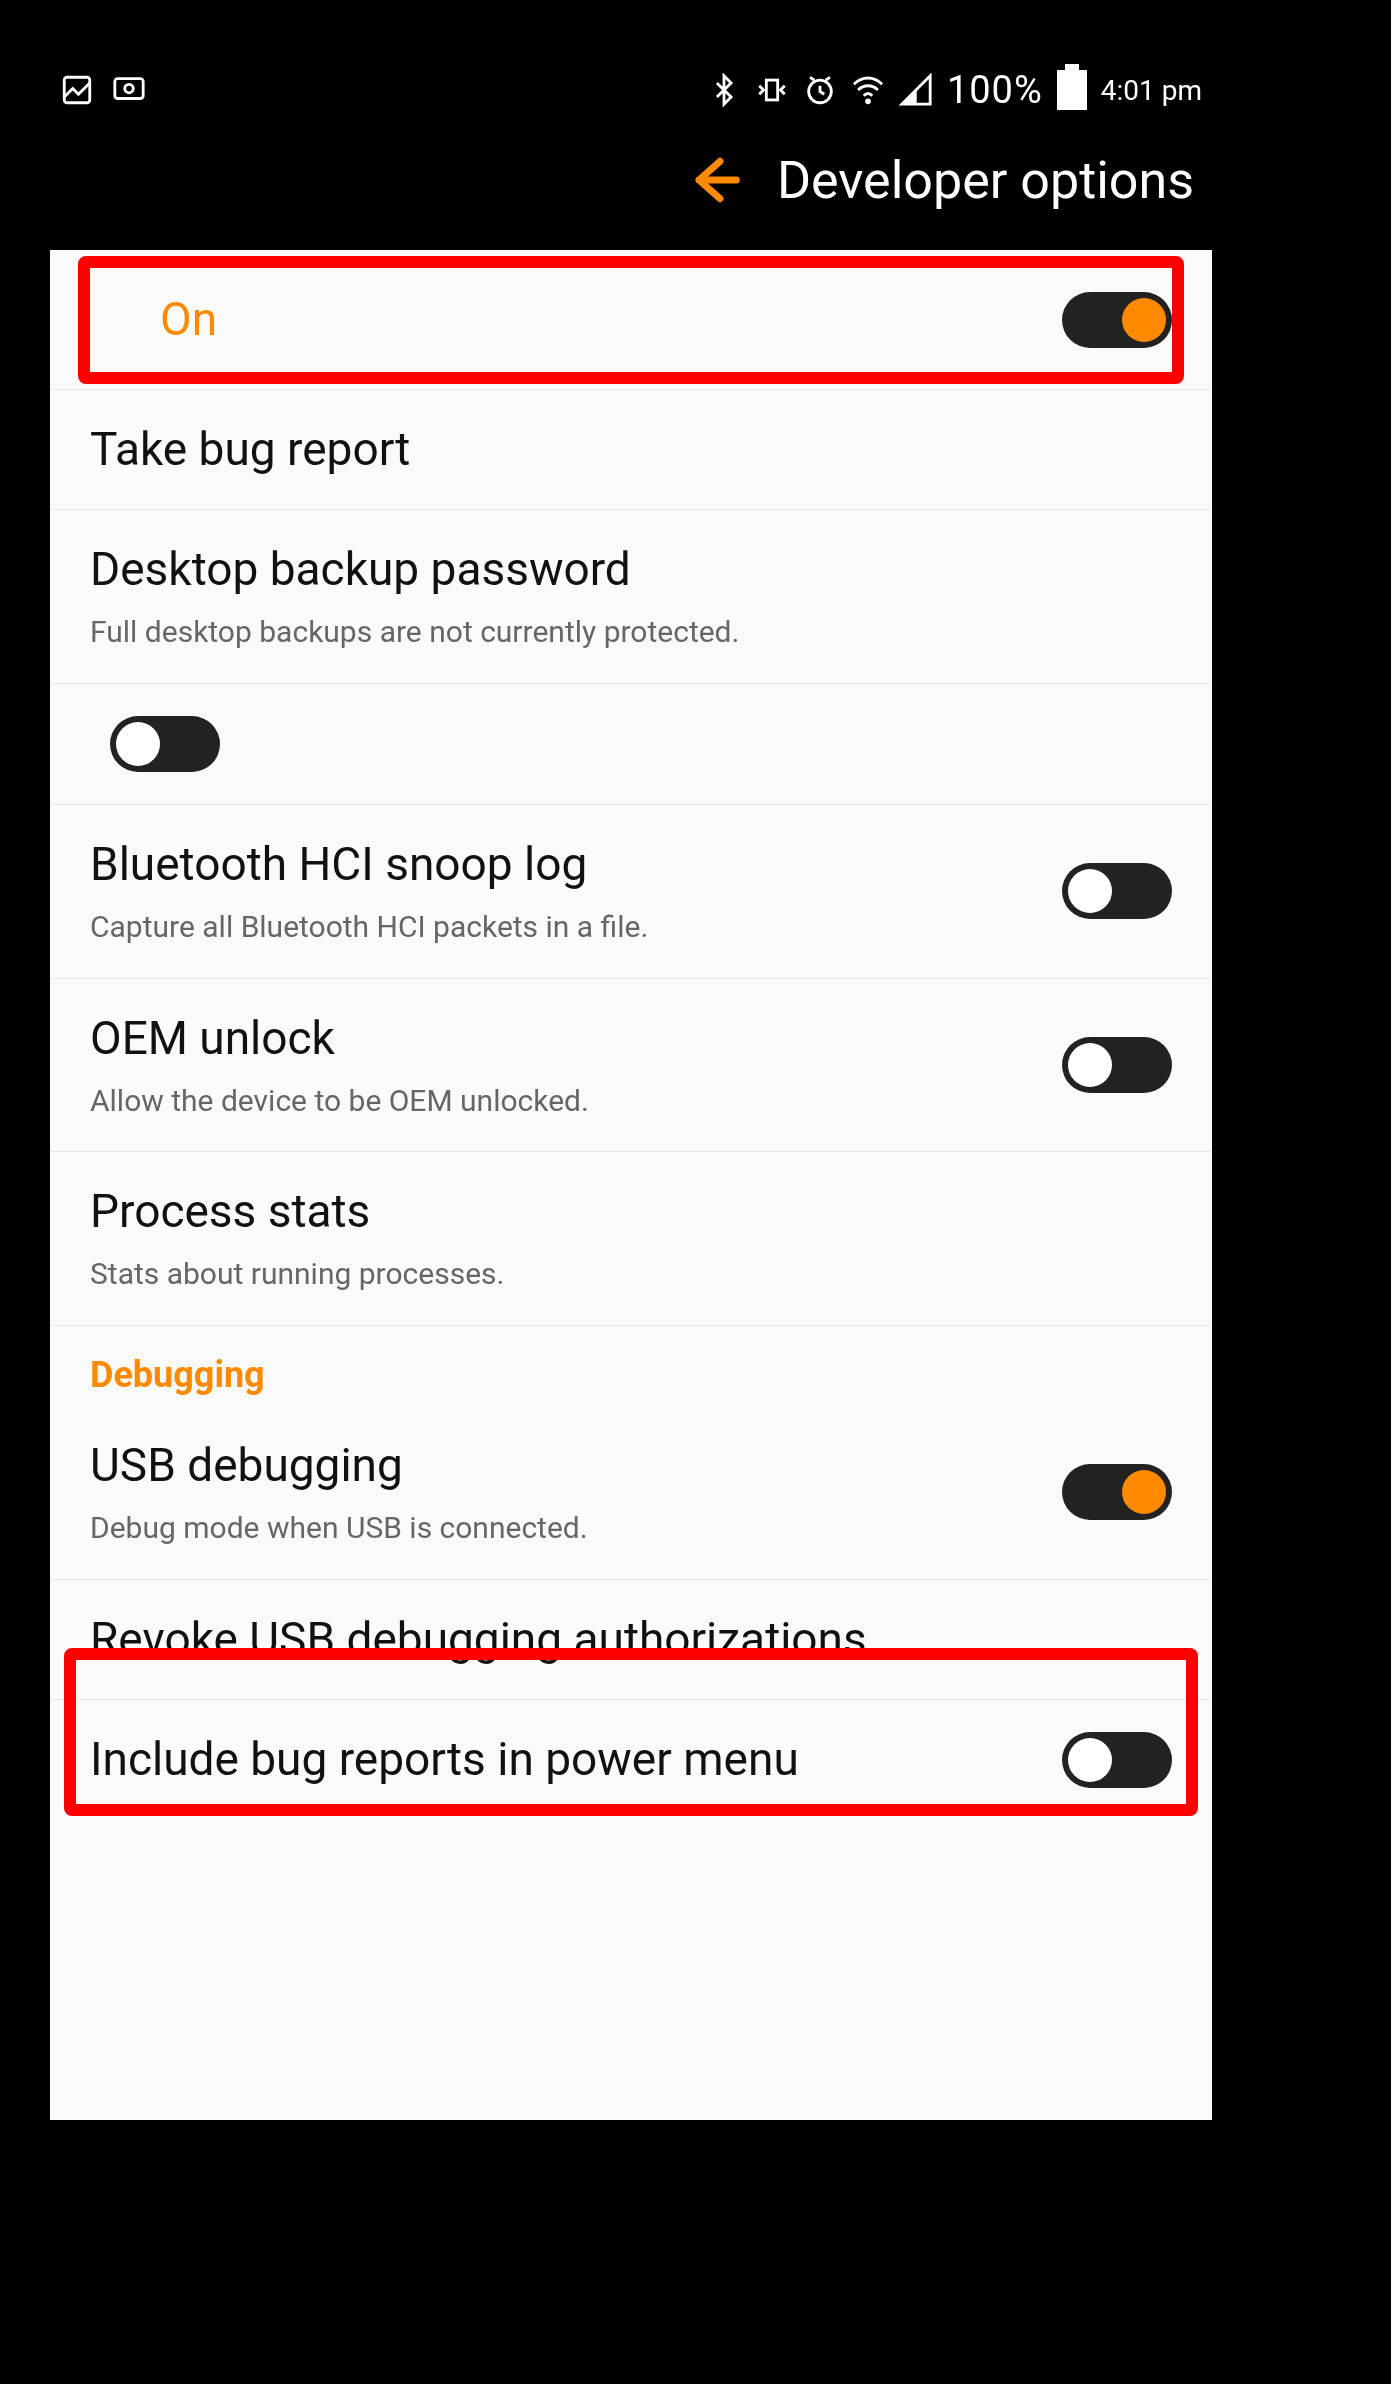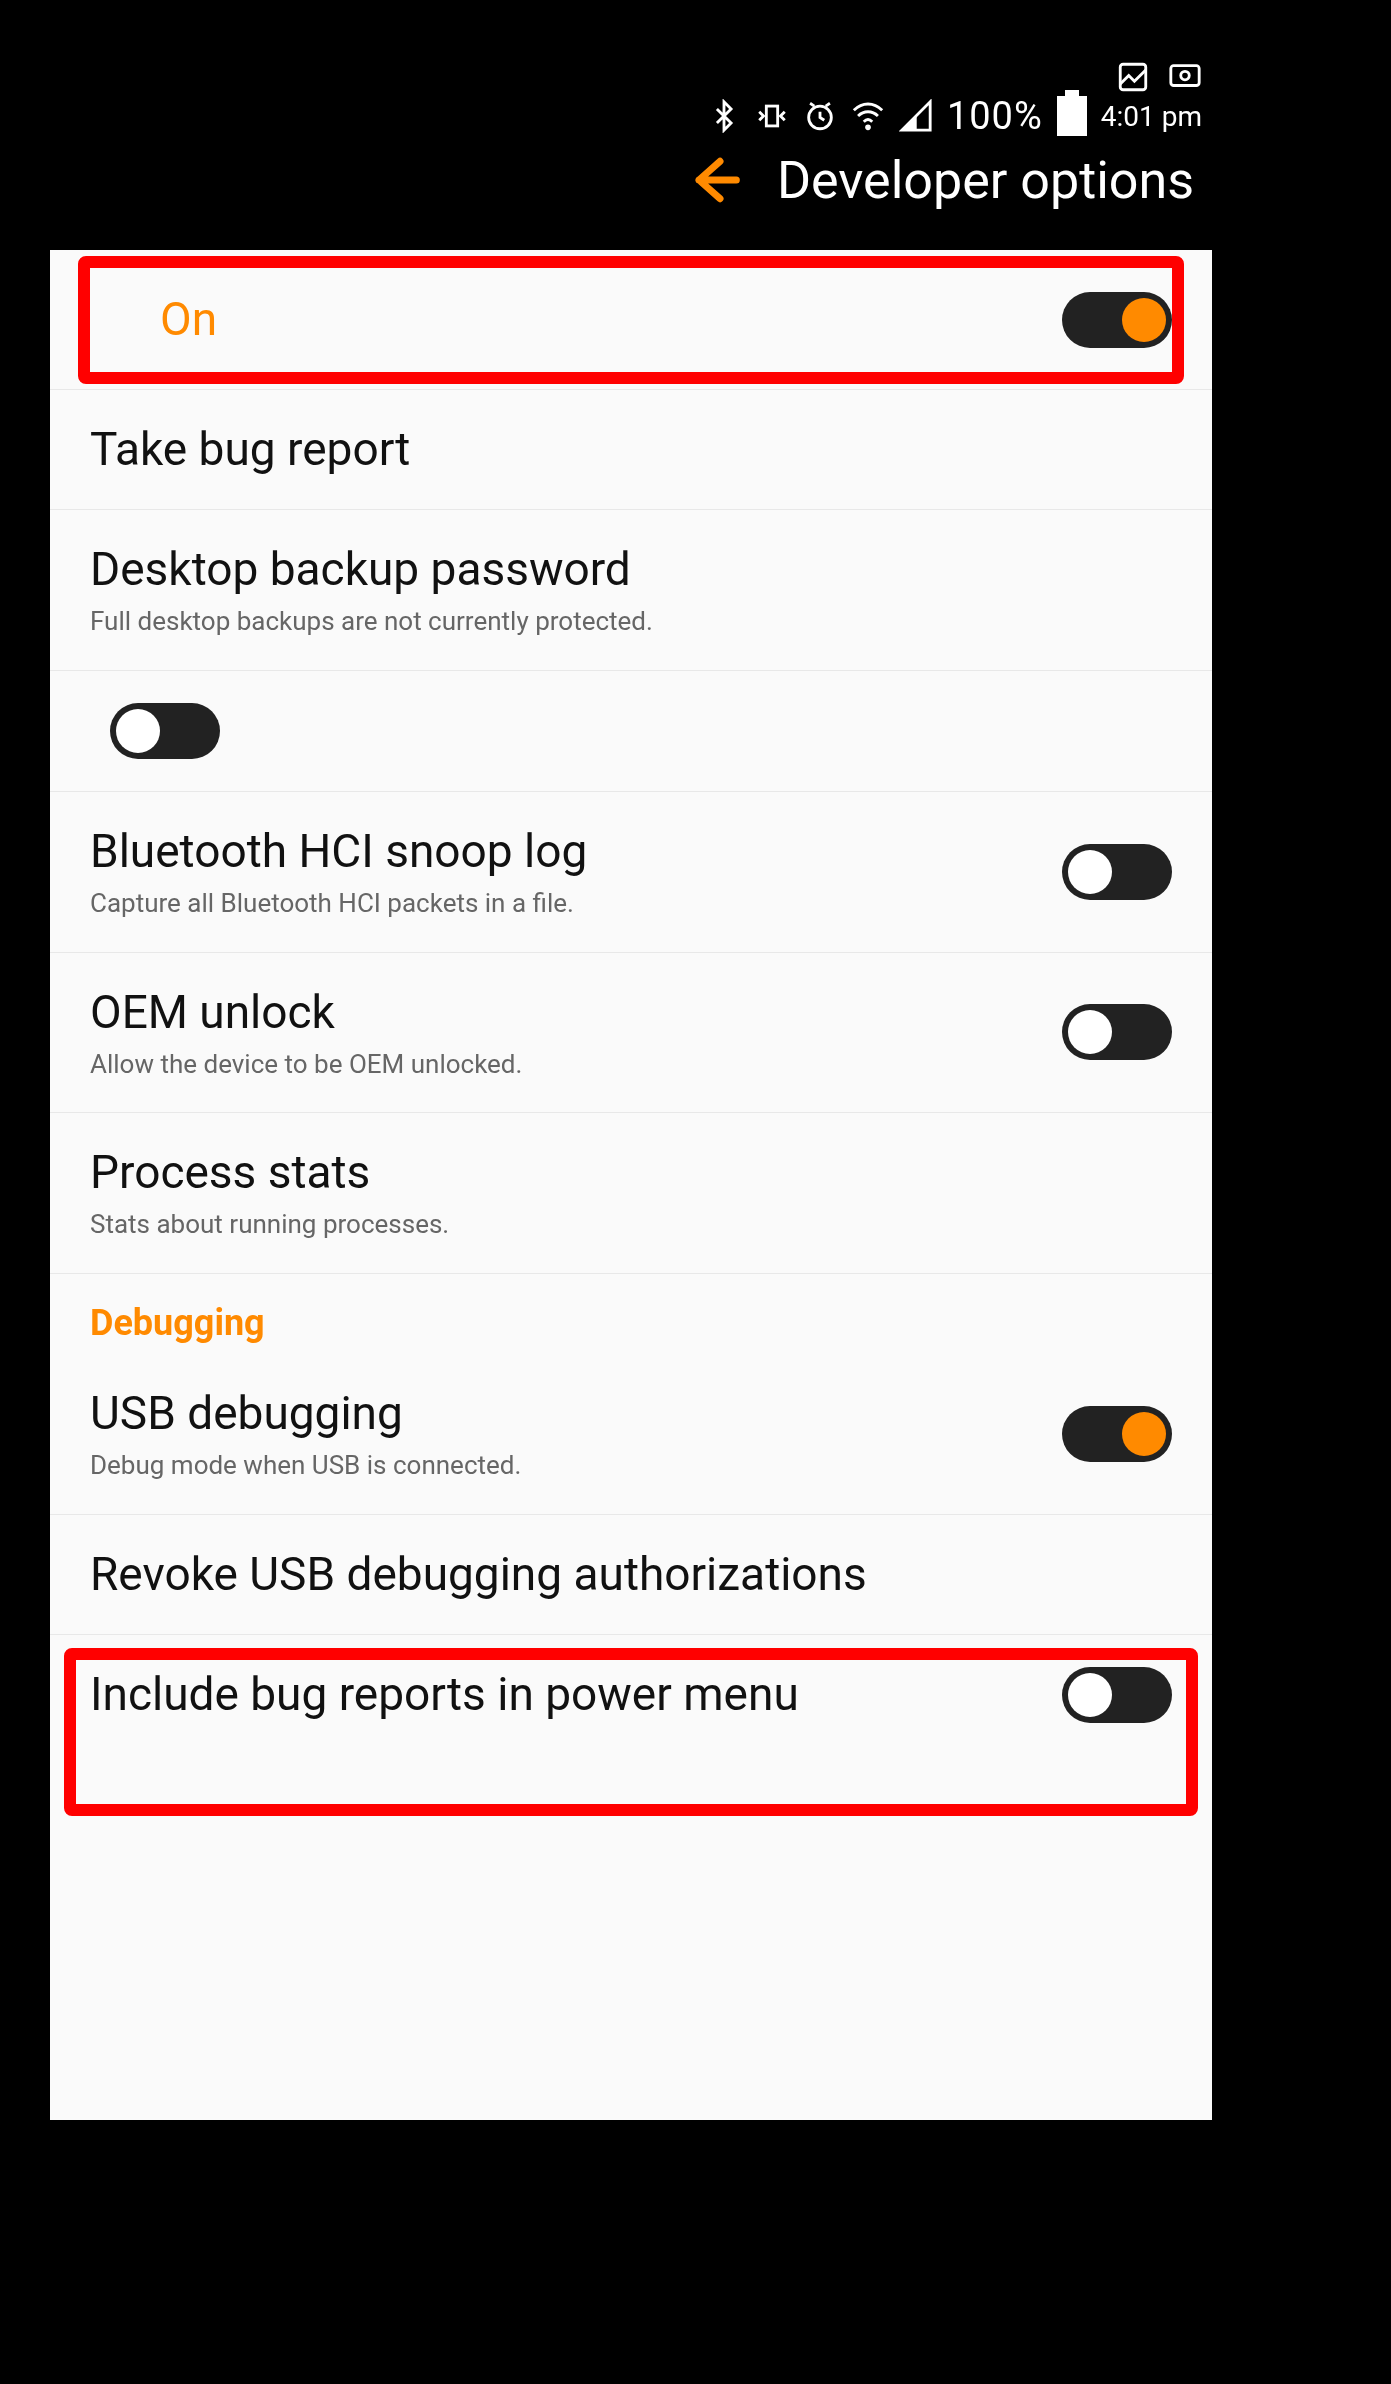--- a/index.html
+++ b/index.html
@@ -13,25 +13,24 @@
     position: absolute;
     left: 50px;
     top: 60px;
     width: 1162px;
     height: 2060px;
     background: #000;
   }
   .status-bar {
     height: 60px;
     display: flex;
-    align-items: flex-end;
+    align-items: center;
     color: #fff;
     font-size: 36px;
     padding: 0 10px;
-    flex-direction: column;
   }
   .status-left { display: flex; gap: 18px; align-items: center; }
   .status-right { margin-left: auto; display: flex; gap: 14px; align-items: center; }
   .status-right .pct { font-size: 38px; letter-spacing: 1px; }
   .status-right .time { font-size: 28px; }
   .ic { width: 34px; height: 34px; display:inline-flex; align-items:center; justify-content:center; }
   .ic svg { width:100%; height:100%; fill:#fff; stroke:#fff; }
   .header {
     height: 120px;
     display: flex;
@@ -56,21 +55,21 @@
   .row {
     position: relative;
     padding: 32px 40px;
     border-bottom: 1px solid #e8e8e8;
     display: flex;
     align-items: center;
   }
   .row.noborder { border-bottom: none; }
   .row .text { flex: 1; }
   .row .title { font-size: 46px; color:#111; line-height:1.2; }
-  .row .sub { font-size: 26px; color:#666; margin-top: 8px; line-height:1.25; }
+  .row .sub { font-size: 30px; color:#666; margin-top: 16px; line-height:1.25; }
   .row .title.accent { color:#ff8a00; }
   .switch {
     width: 110px; height: 56px; border-radius: 30px;
     background:#222; position:relative; flex-shrink:0;
     margin-left: 20px;
   }
   .switch .knob {
     position:absolute; top:6px; width:44px; height:44px; border-radius:50%;
     background:#fff;
   }

